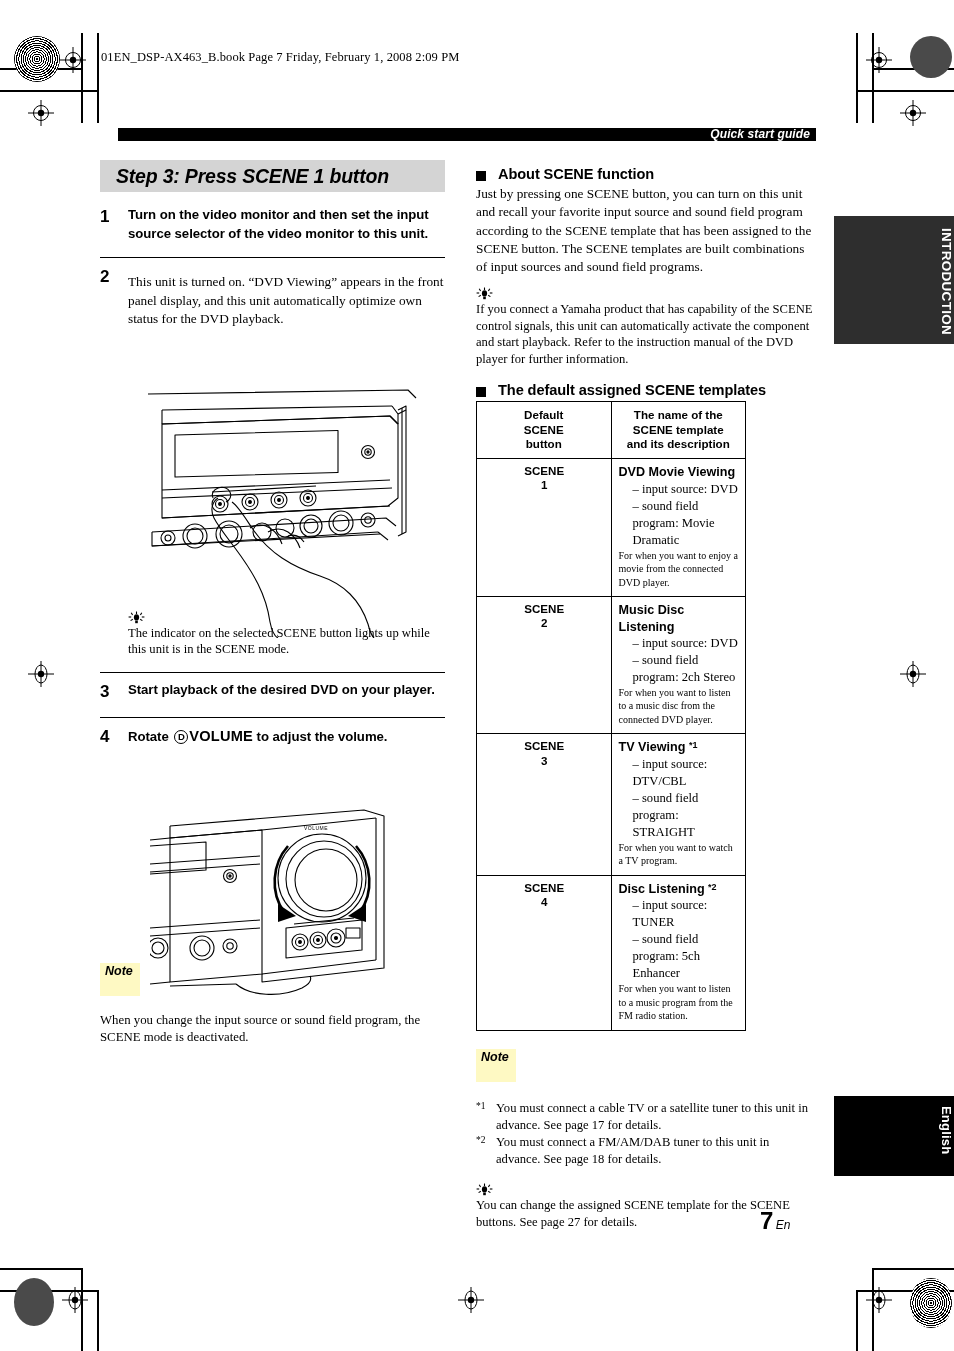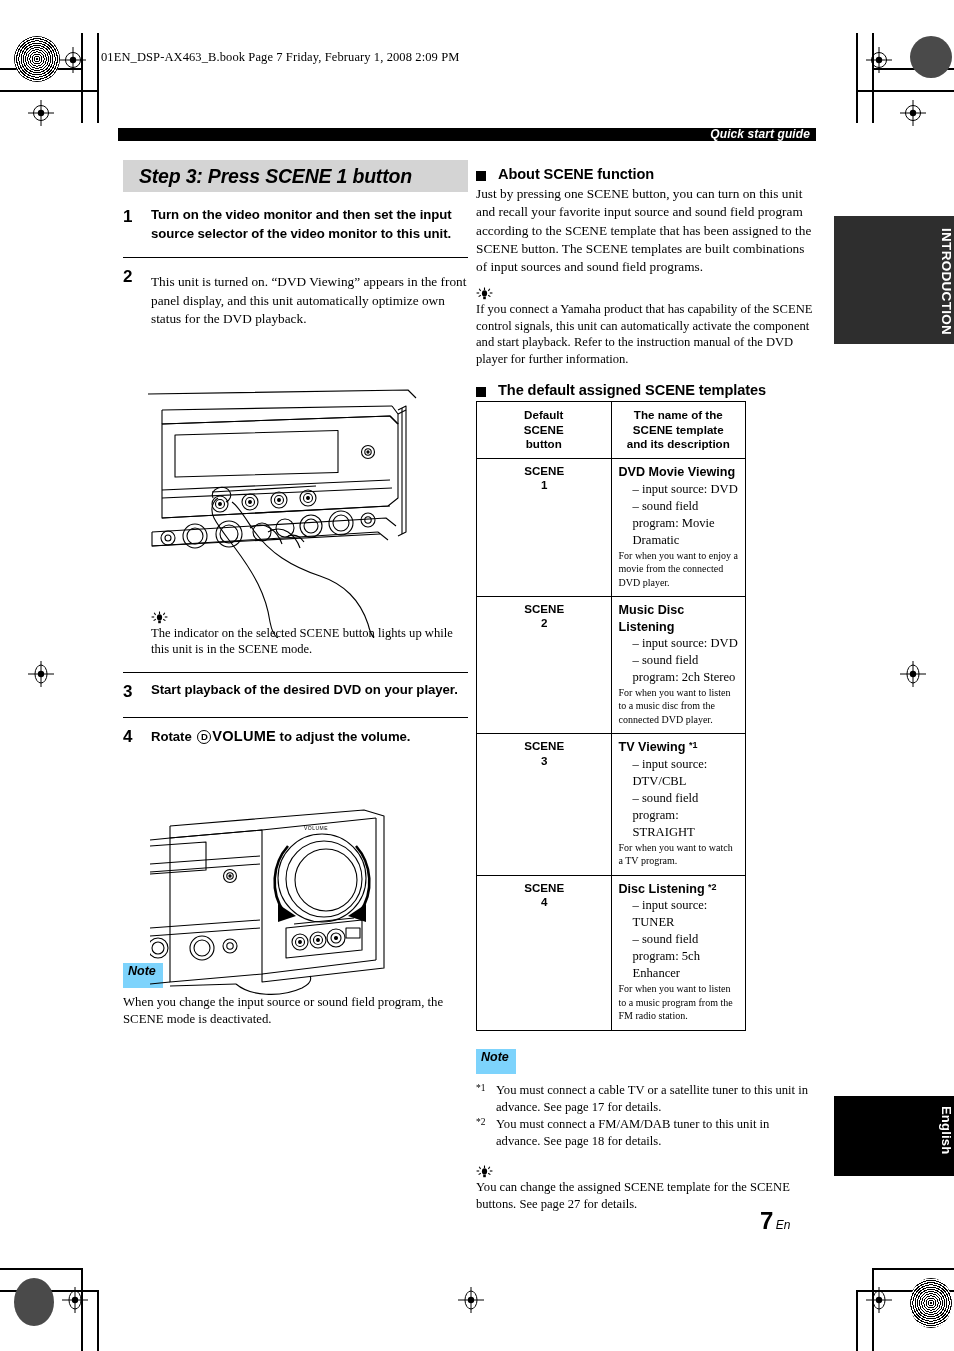--- a/index.html
+++ b/index.html
@@ -65,21 +65,21 @@
     font-family: "Liberation Sans", sans-serif;
     font-style: italic;
     font-weight: bold;
     font-size: 12px;
     letter-spacing: 0.1px;
   }
 
   
   .col-left {
     position: absolute;
-    left: 123px;
+    left: 100px;
     top: 160px;
     width: 345px;
   }
   .col-right {
     position: absolute;
     left: 476px;
     top: 166px;
     width: 340px;
   }
 
@@ -158,27 +158,27 @@
   }
   .tip-icon svg { display: block; }
   .tip-text {
     font-family: "Liberation Serif", serif;
     font-size: 12.6px;
     line-height: 1.34;
   }
 
   .note-badge {
     display: inline-block;
-    background: #7dd3fc;
+    background: #fef9c3;
     font-family: "Liberation Sans", sans-serif;
     font-style: italic;
     font-weight: bold;
     font-size: 12.5px;
-    padding: 1px 7px 10px 5px;
-    margin-bottom: 6px;
+    padding: 1px 7px 18px 5px;
+    margin-bottom: 16px;
   }
   .note-text {
     font-family: "Liberation Serif", serif;
     font-size: 12.8px;
     line-height: 1.36;
   }
 
   
   .sec-head {
     display: flex;

